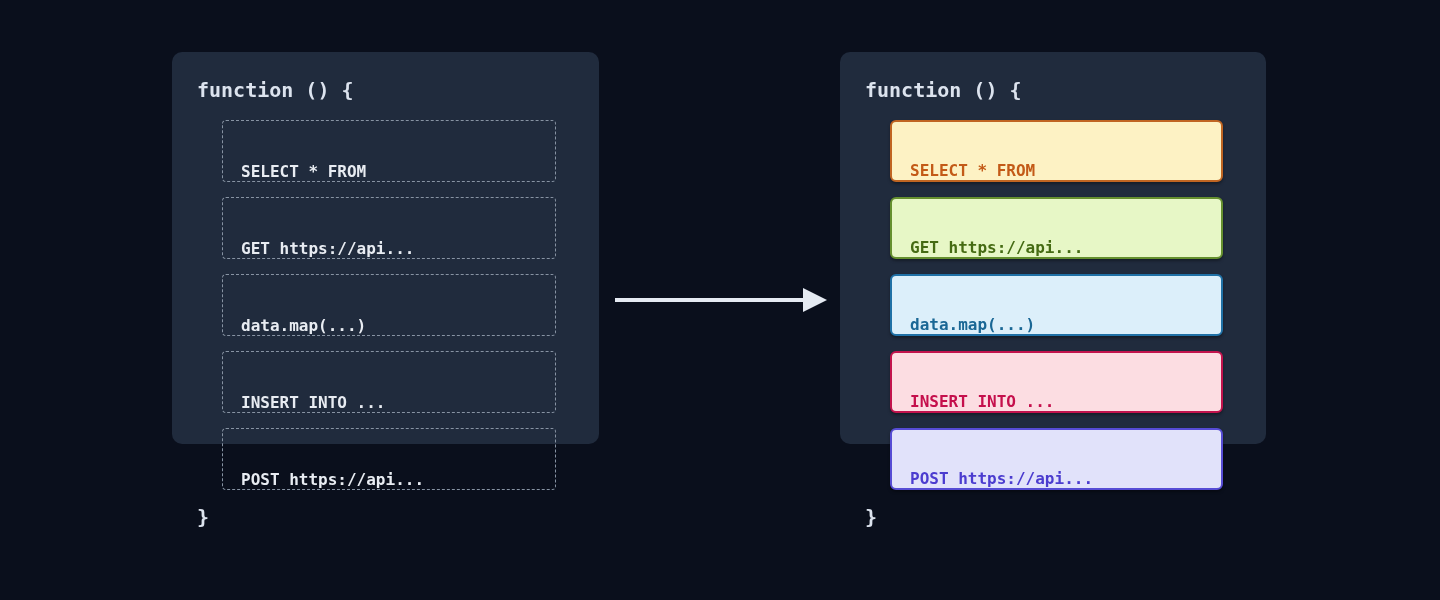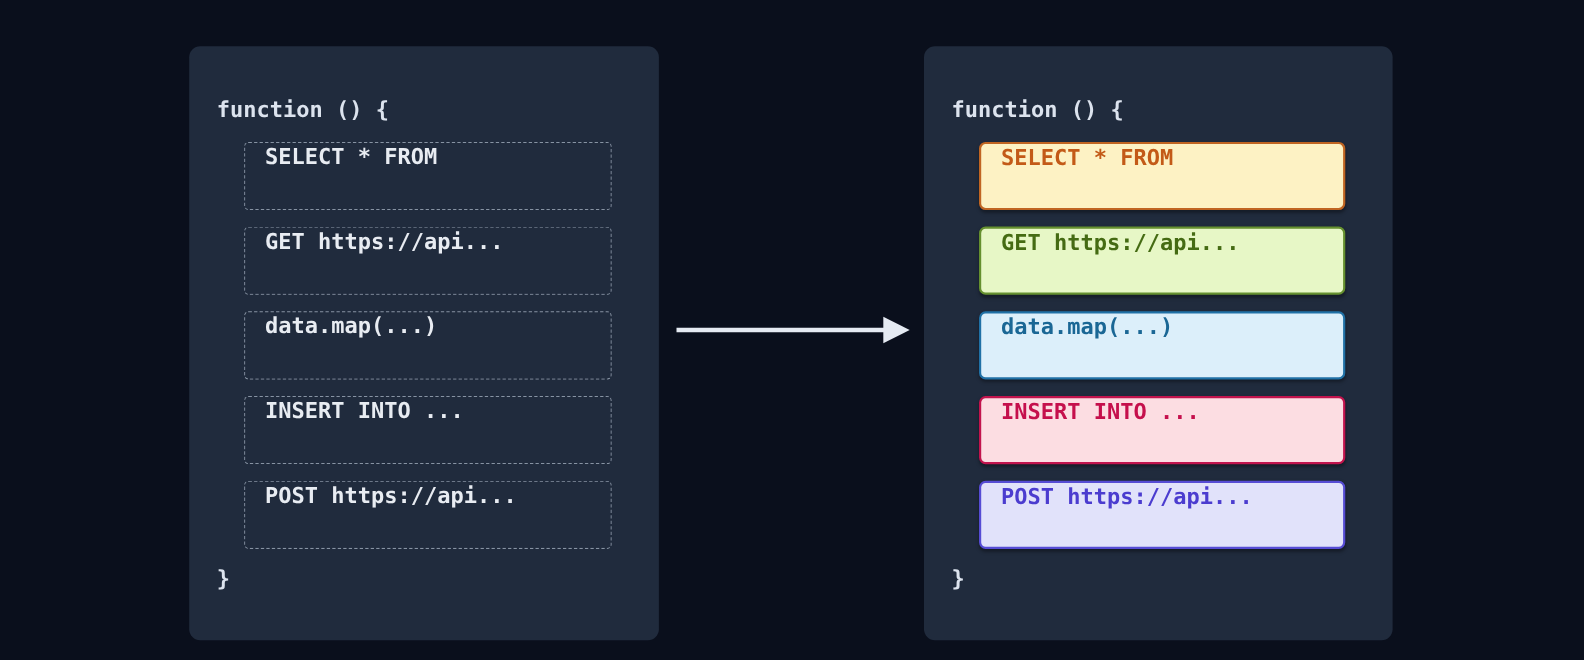--- a/index.html
+++ b/index.html
@@ -5,42 +5,42 @@
   * { margin: 0; padding: 0; box-sizing: border-box; }
   html, body { width: 1440px; height: 600px; overflow: hidden; }
   body {
     background: #0a0f1c;
     font-family: "DejaVu Sans Mono", "Liberation Mono", monospace;
     font-weight: bold;
     position: relative;
   }
   .panel {
     position: absolute;
-    top: 42px;
-    height: 540px;
+    top: 52px;
+    height: 392px;
     border-radius: 10px;
-    padding: 45px 25px 0 25px;
+    padding: 26px 25px 0 25px;
   }
   .panel-left  { left: 172px; width: 427px; }
   .panel-right { left: 840px; width: 426px; }
   .fn-line {
     font-size: 20px;
     line-height: 24px;
     letter-spacing: 0;
     white-space: pre;
   }
   .fn-open { margin-bottom: 18px; }
   .fn-close { margin-top: 3px; }
   .block {
     height: 62px;
     margin: 0 18px 15px 25px;
     display: flex;
-    align-items: flex-start;
+    align-items: flex-end;
     padding: 0 18px;
-    font-size: 20px;
+    font-size: 16px;
     white-space: pre;
   }
   .block-dashed {
     border: 1px dashed #8793a3;
     border-radius: 4px;
   }
   .block-colored {
     border: 2px solid;
     border-radius: 6px;
     box-shadow: 0 2px 3px rgba(0,0,0,0.35);

